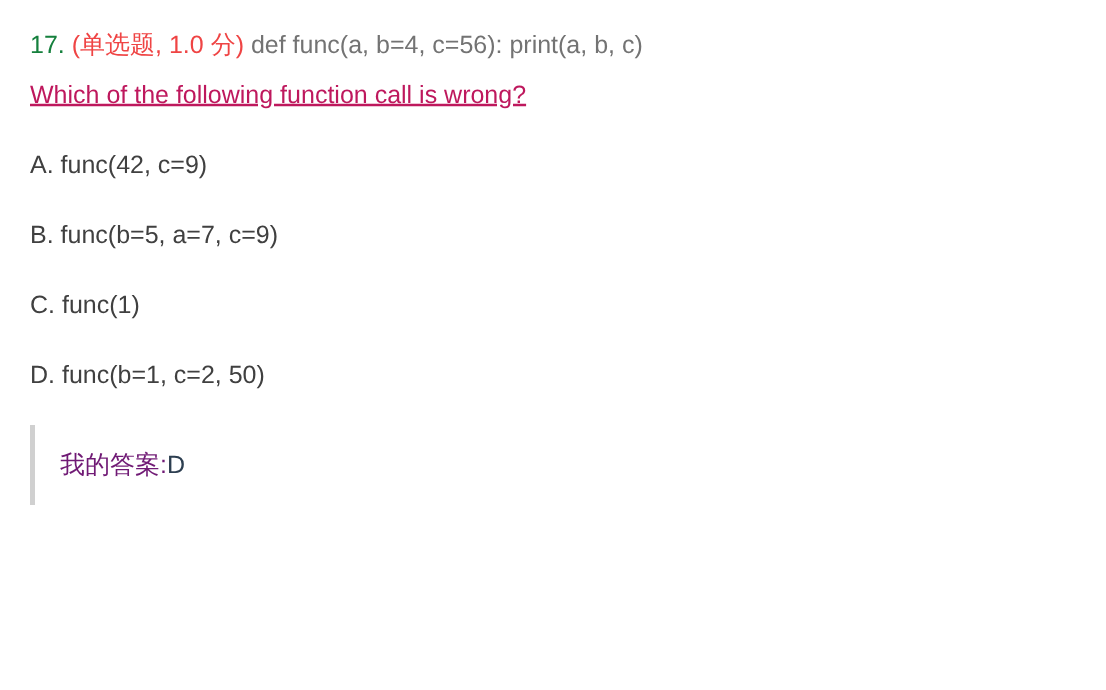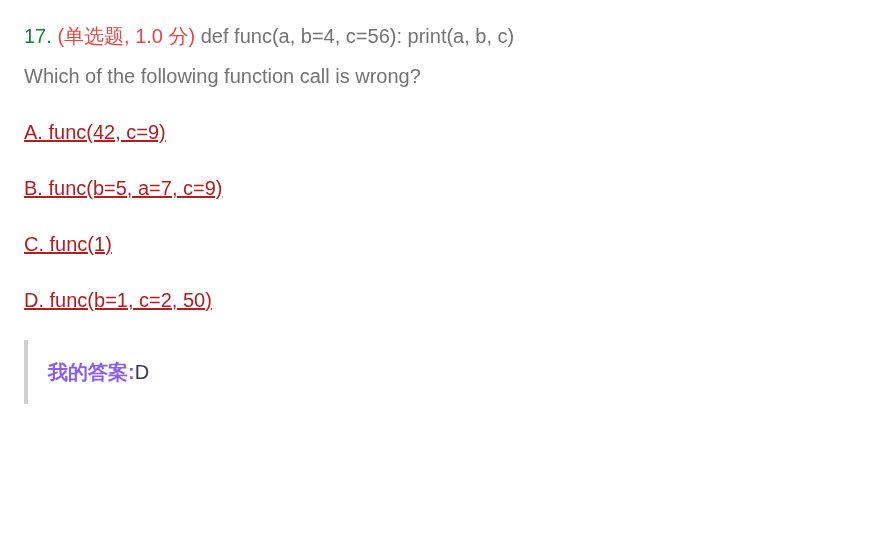--- a/index.html
+++ b/index.html
@@ -22,39 +22,39 @@
     .question-number {
       color: #15803d;
     }
     .question-meta {
       color: #ef4444;
     }
     .question-code {
       color: #737373;
     }
     .question-text {
-      color: #737373;
+      color: #be185d;
       margin-bottom: 24px;
+      text-decoration: underline;
     }
     .option {
-      color: #b91c1c;
+      color: #404040;
       margin-bottom: 24px;
-      text-decoration: underline;
     }
     .option:last-of-type {
       margin-bottom: 28px;
     }
     .answer-box {
       border-left: 4px solid #d0d0d0;
       padding: 16px 20px;
       background: #ffffff;
     }
     .answer-label {
-      font-weight: bold;
-      color: #8b5cf6;
+      font-weight: normal;
+      color: #701a75;
       font-size: 20px;
       text-align: center;
     }
     .answer-value {
       color: #2c3e50;
       font-size: 20px;
     }
   </style>
 </head>
 <body>

